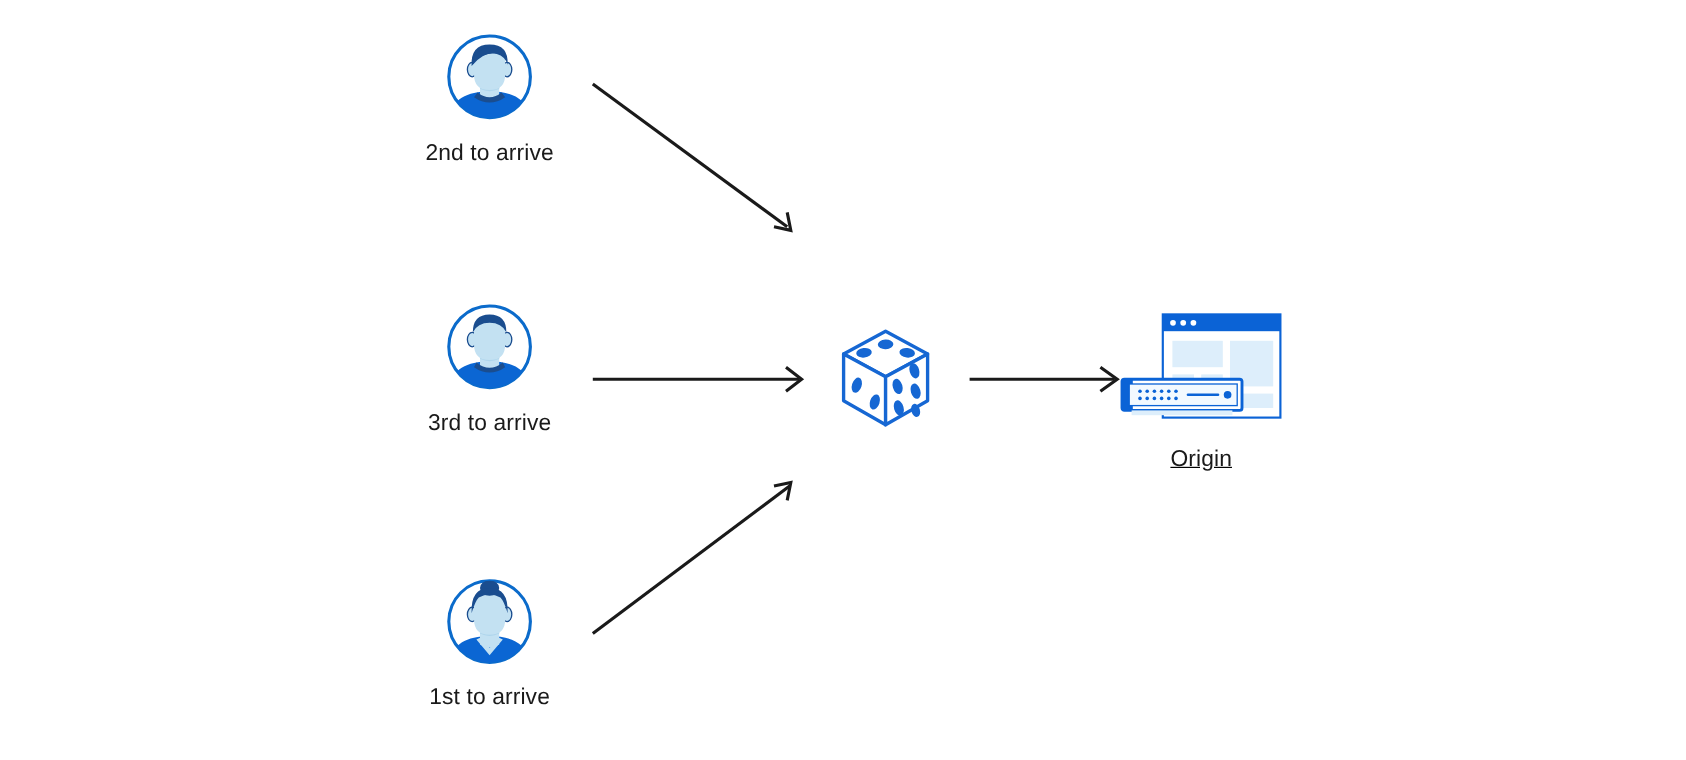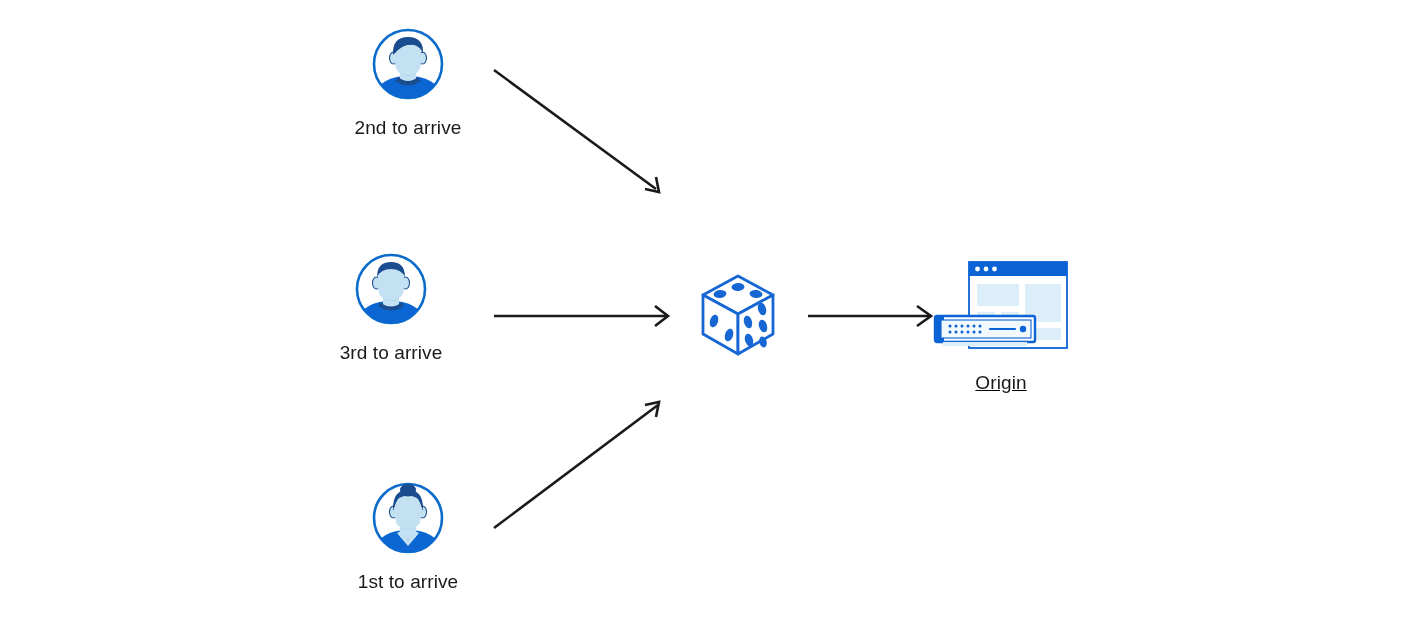--- a/index.html
+++ b/index.html
@@ -112,21 +112,21 @@
           <path d="M24 24 q0 -12 13 -12 q13 0 13 12 l0 11 q0 13 -13 13 q-13 0 -13 -13 Z" fill="#c3e1f2"></path>
 
           <path d="M22 28 q-1 -18 15 -18 q16 0 15 17 q-2 -7 -9 -9 q-10 -3 -21 10 Z" fill="#1a4d8f"></path>
           <path d="M22.5 27 q1 -13 14.5 -14 q11 -1 14 8 q-6 -5 -15 -3 q-9 2 -13.5 9 Z" fill="#1a4d8f"></path>
         </g>
       </svg>
     </span>
     <span class="node-label avatar-label">2nd to arrive</span>
   </div>
 
-  <div class="node" style="left:264px; top:252px; width:182px;text-align:right;">
+  <div class="node" style="left:281px; top:252px; width:182px;text-align:right;">
     <span class="avatar-wrap">
       <svg viewBox="0 0 74 74" width="74" height="74">
         <defs>
           <clipPath id="clipB">
               <circle cx="37" cy="37" r="34"></circle>
             </clipPath>
         </defs>
         <circle cx="37" cy="37" r="34" fill="#ffffff" stroke="#0b6bcb" stroke-width="2.6"></circle>
         <g clip-path="url(#clipB)">
           <path d="M2 74 C4 57 17 49 37 49 C57 49 70 57 72 74 Z" fill="#0b66d3"></path>

